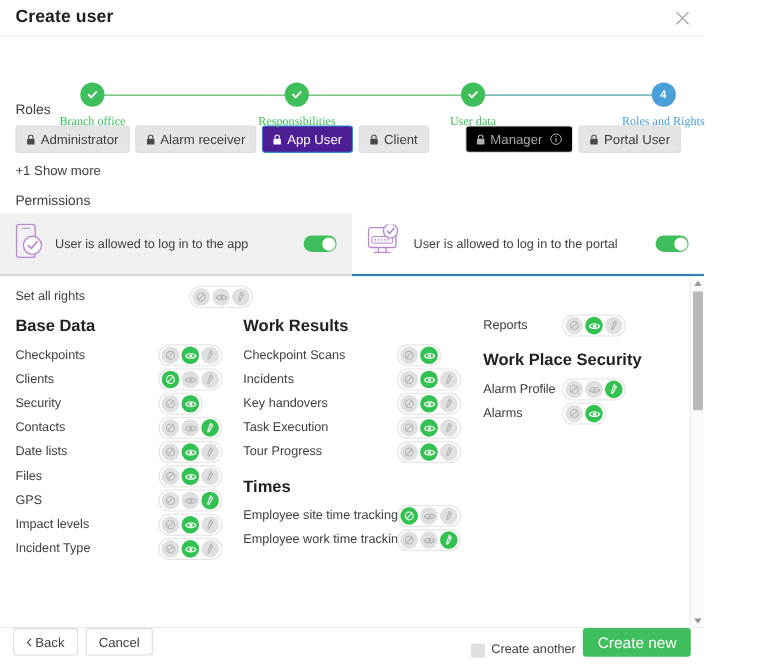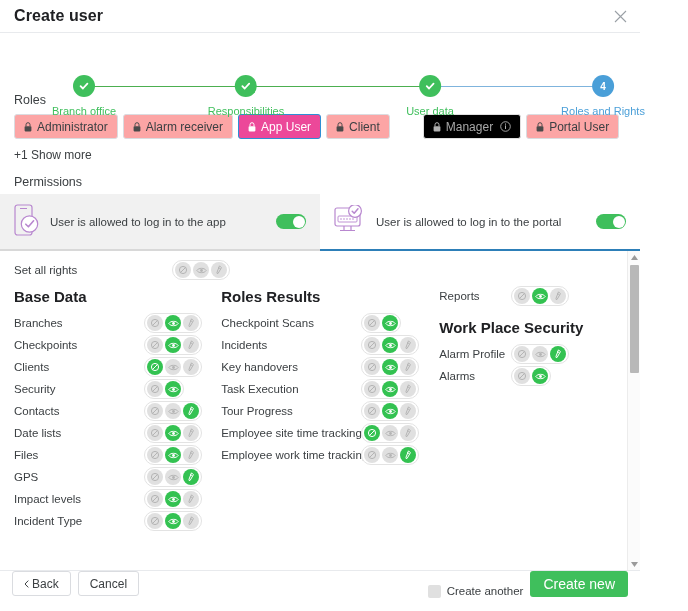--- a/index.html
+++ b/index.html
@@ -40,34 +40,34 @@
   }
   .steps { position: absolute; top: 0; left: 0; right: 0; height: 60px; }
   .step { position: absolute; top: 42px; transform: translateX(-50%); text-align: center; }
   .step-circle {
     width: 22px; height: 22px; border-radius: 50%;
     display: flex; align-items: center; justify-content: center;
     margin: 0 auto; position: relative; z-index: 2;
   }
   .step-circle.done { background: #3fbf5c; }
   .step-circle.current { background: #4a9fd8; color: #fff; font-size: 10px; font-weight: bold; }
-  .step-label { margin-top: 8px; font-size: 11px; white-space: nowrap; }
+  .step-label { margin-top: 8px; font-size: 11px; white-space: nowrap; font-family: Liberation Serif, serif; }
   .step-label.done { color: #3fbf5c; }
   .step-label.current { color: #4a9fd8; }
 
   
   .section { padding: 0 14px; }
   .section-label { font-size: 12.5px; color: #3c4043; margin-bottom: 7px; }
   .roles-row { display: flex; gap: 5px; flex-wrap: nowrap; }
   .role-chip {
     height: 25px; border: 1px solid #dadce0; border-radius: 3px;
-    background: #fca5a5; display: flex; align-items: center; gap: 5px;
+    background: #e5e5e5; display: flex; align-items: center; gap: 5px;
     padding: 0 9px; font-size: 12px; color: #3c4043; cursor: pointer; white-space: nowrap;
   }
-  .role-chip.active { background: #ec4899; border-color: #2d8fd5; color: #fff; }
+  .role-chip.active { background: #4c1d95; border-color: #2d8fd5; color: #fff; }
   .role-chip.disabled { background: #000000; border-color: #e0e0e0; color: #a8a8a8; cursor: default; margin-left: 28px; }
   .lock-ico { flex: 0 0 auto; display:block; }
   .info-ico { flex: 0 0 auto; display:block; margin-left: 2px; }
   .show-more { font-size: 12px; color: #3c4043; margin-top: 9px; cursor: pointer; }
 
   
   .perm-label { font-size: 12.5px; color: #3c4043; margin: 13px 14px 5px; }
   .perm-panels { display: flex; height: 57px; width: 100%; }
   .perm-panel {
     flex: 1 1 50%; display: flex; align-items: center; gap: 10px;
@@ -176,21 +176,21 @@
     <div class="step-track-last"></div>
     <div class="steps" id="steps-host">
         <div class="step" style="left: 84px;">
           <div class="step-circle done">
             <svg width="12" height="12" viewBox="0 0 12 12">
               <path d="M2.6 6.2 L4.9 8.5 L9.4 3.7" stroke="#fff" stroke-width="1.8" fill="none" stroke-linecap="round" stroke-linejoin="round"></path>
             </svg>
           </div>
           <div class="step-label done">Branch office</div>
         </div>
-        <div class="step" style="left: 246px;">
+        <div class="step" style="left: 270px;">
           <div class="step-circle done">
             <svg width="12" height="12" viewBox="0 0 12 12">
               <path d="M2.6 6.2 L4.9 8.5 L9.4 3.7" stroke="#fff" stroke-width="1.8" fill="none" stroke-linecap="round" stroke-linejoin="round"></path>
             </svg>
           </div>
           <div class="step-label done">Responsibilities</div>
         </div>
         <div class="step" style="left: 430px;">
           <div class="step-circle done">
             <svg width="12" height="12" viewBox="0 0 12 12">
@@ -315,43 +315,20 @@
                 <path d="M4.5 0.8 L6.4 2.7 L3.1 8.4 L2.0 8.4 L2.0 7.3 Z" fill="none" stroke="#b4b4b4" stroke-width="1"></path>
                 <path d="M3.3 2.1 L5.2 4.0" stroke="#b4b4b4" stroke-width="0.9"></path>
               </svg>
             </div>
           </div></div>
     </div>
     <div class="cols" id="cols-host">
         <div class="col col-1">
           <div class="group-title">Base Data</div>
           <div class="right-row">
-            <div class="right-label">Branches</div>
-            <div class="tri">
-              <div class="tri-opt">
-                <svg width="10" height="10" viewBox="0 0 10 10">
-                  <circle cx="5" cy="5" r="3.6" fill="none" stroke="#b4b4b4" stroke-width="1"></circle>
-                  <path d="M2.4 7.6 L7.6 2.4" stroke="#b4b4b4" stroke-width="1"></path>
-                </svg>
-              </div>
-              <div class="tri-opt on">
-                <svg width="11" height="9" viewBox="0 0 11 9">
-                  <path d="M0.8 4.5 C2.6 1.6 8.4 1.6 10.2 4.5 C8.4 7.4 2.6 7.4 0.8 4.5 Z" fill="none" stroke="#ffffff" stroke-width="1"></path>
-                  <circle cx="5.5" cy="4.5" r="1.4" fill="#ffffff"></circle>
-                </svg>
-              </div>
-              <div class="tri-opt">
-                <svg width="9" height="10" viewBox="0 0 9 10">
-                  <path d="M4.5 0.8 L6.4 2.7 L3.1 8.4 L2.0 8.4 L2.0 7.3 Z" fill="none" stroke="#b4b4b4" stroke-width="1"></path>
-                  <path d="M3.3 2.1 L5.2 4.0" stroke="#b4b4b4" stroke-width="0.9"></path>
-                </svg>
-              </div>
-            </div>
-          </div>
-          <div class="right-row">
             <div class="right-label">Checkpoints</div>
             <div class="tri">
               <div class="tri-opt">
                 <svg width="10" height="10" viewBox="0 0 10 10">
                   <circle cx="5" cy="5" r="3.6" fill="none" stroke="#b4b4b4" stroke-width="1"></circle>
                   <path d="M2.4 7.6 L7.6 2.4" stroke="#b4b4b4" stroke-width="1"></path>
                 </svg>
               </div>
               <div class="tri-opt on">
                 <svg width="11" height="9" viewBox="0 0 11 9">
@@ -540,21 +517,21 @@
               <div class="tri-opt">
                 <svg width="9" height="10" viewBox="0 0 9 10">
                   <path d="M4.5 0.8 L6.4 2.7 L3.1 8.4 L2.0 8.4 L2.0 7.3 Z" fill="none" stroke="#b4b4b4" stroke-width="1"></path>
                   <path d="M3.3 2.1 L5.2 4.0" stroke="#b4b4b4" stroke-width="0.9"></path>
                 </svg>
               </div>
             </div>
           </div>
         </div>
         <div class="col col-2">
-          <div class="group-title">Roles Results</div>
+          <div class="group-title">Work Results</div>
           <div class="right-row">
             <div class="right-label">Checkpoint Scans</div>
             <div class="tri">
               <div class="tri-opt">
                 <svg width="10" height="10" viewBox="0 0 10 10">
                   <circle cx="5" cy="5" r="3.6" fill="none" stroke="#b4b4b4" stroke-width="1"></circle>
                   <path d="M2.4 7.6 L7.6 2.4" stroke="#b4b4b4" stroke-width="1"></path>
                 </svg>
               </div>
               <div class="tri-opt on">
@@ -650,20 +627,21 @@
                 </svg>
               </div>
               <div class="tri-opt">
                 <svg width="9" height="10" viewBox="0 0 9 10">
                   <path d="M4.5 0.8 L6.4 2.7 L3.1 8.4 L2.0 8.4 L2.0 7.3 Z" fill="none" stroke="#b4b4b4" stroke-width="1"></path>
                   <path d="M3.3 2.1 L5.2 4.0" stroke="#b4b4b4" stroke-width="0.9"></path>
                 </svg>
               </div>
             </div>
           </div>
+          <div class="group-title tight">Times</div>
           <div class="right-row">
             <div class="right-label">Employee site time tracking</div>
             <div class="tri">
               <div class="tri-opt on">
                 <svg width="10" height="10" viewBox="0 0 10 10">
                   <circle cx="5" cy="5" r="3.6" fill="none" stroke="#ffffff" stroke-width="1"></circle>
                   <path d="M2.4 7.6 L7.6 2.4" stroke="#ffffff" stroke-width="1"></path>
                 </svg>
               </div>
               <div class="tri-opt">

